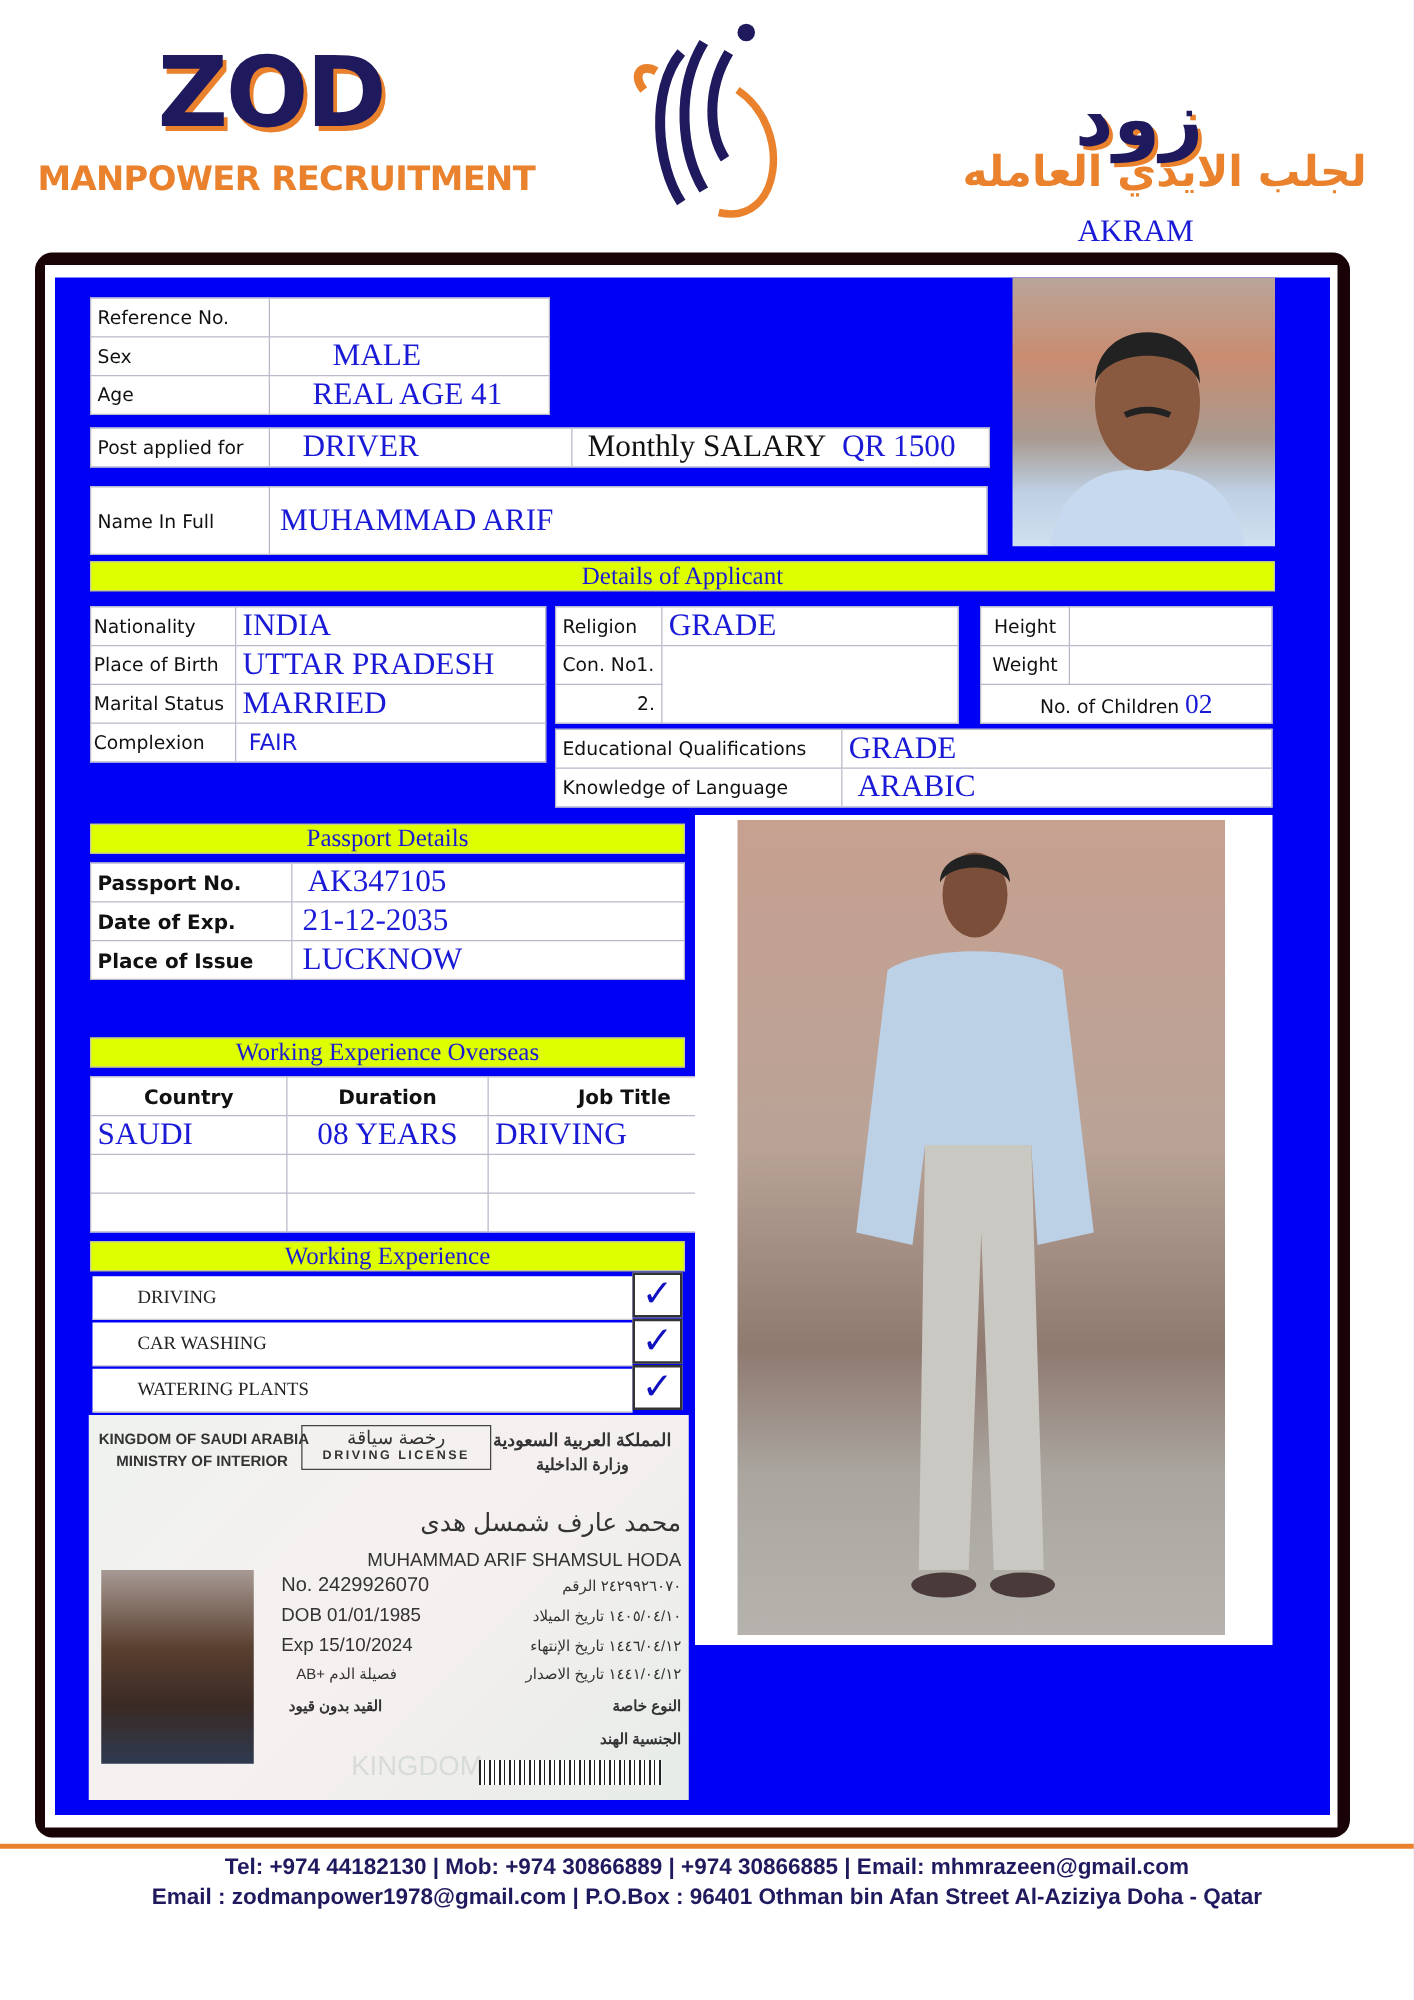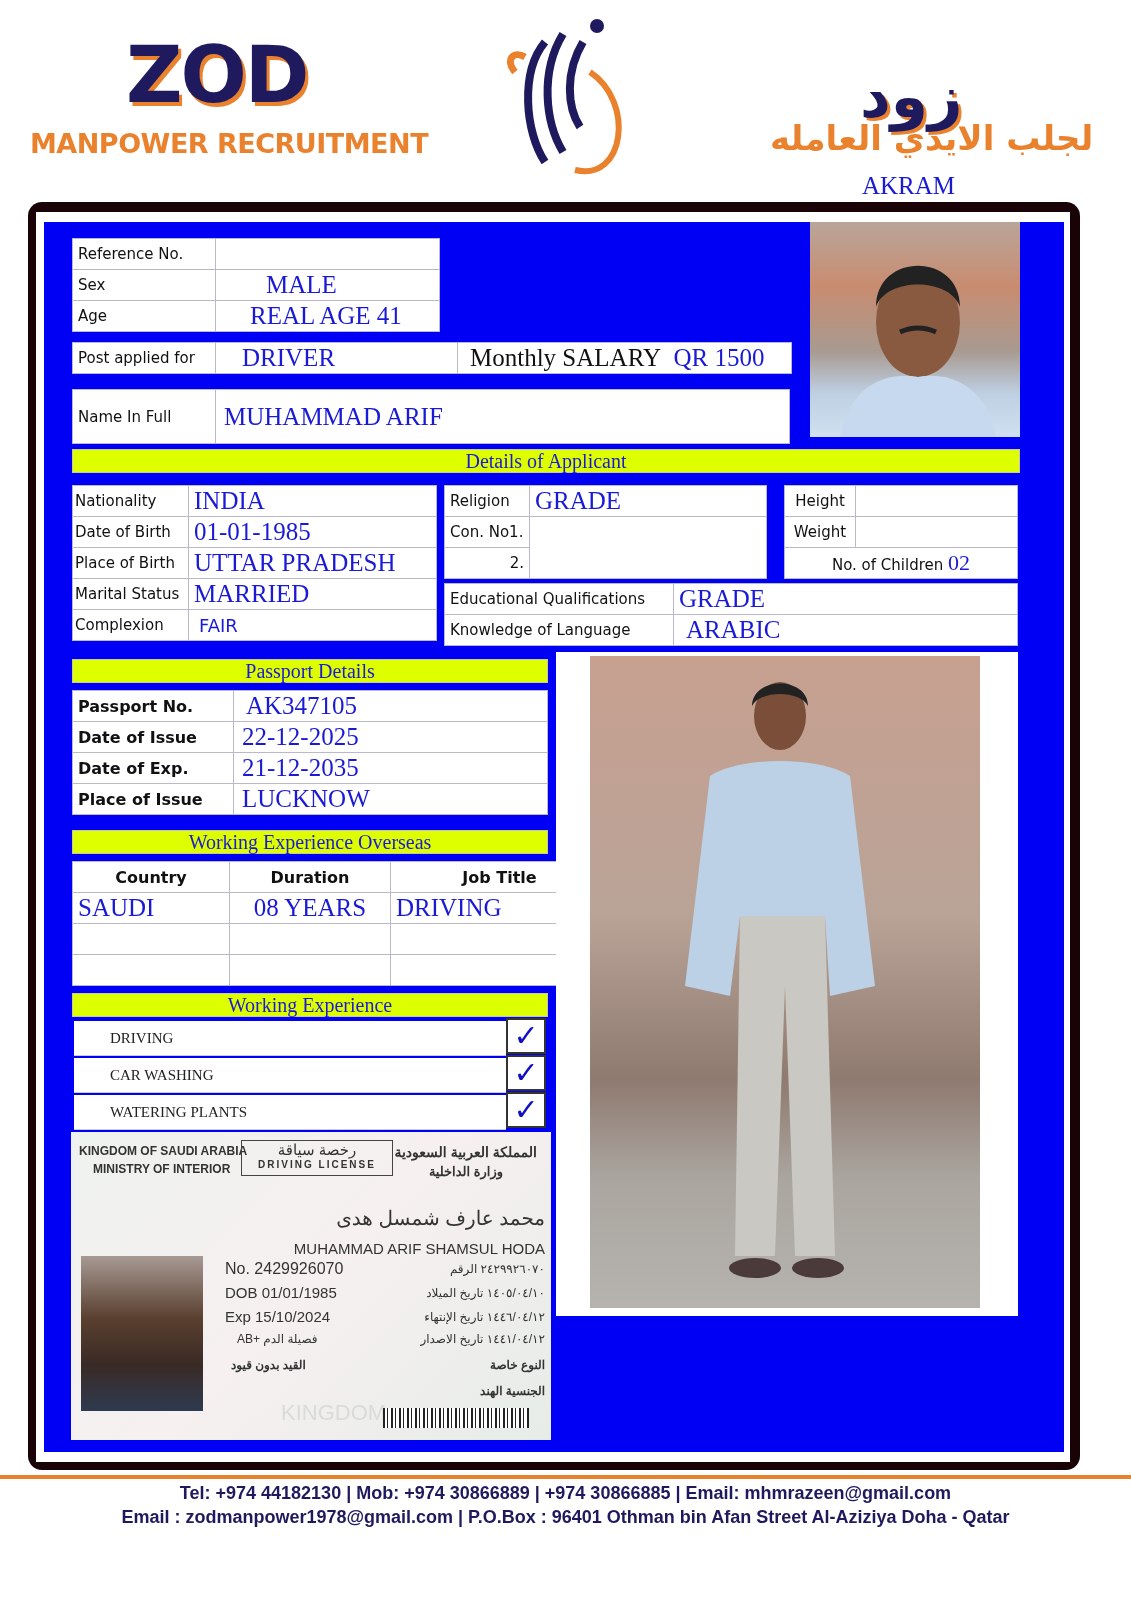--- a/index.html
+++ b/index.html
@@ -100,24 +100,20 @@
 
 <div class="bar" style="left:72px;top:449px;width:946px;">Details of Applicant</div>
 
 <table style="left:72px;top:485px;width:365px;">
   <tbody>
       <tr>
         <td class="lbl" style="width:108px;padding-left:2px;">Nationality</td>
         <td class="val">INDIA</td>
       </tr>
   <tr>
-        <td class="lbl" style="padding-left:2px;">Date of Birth</td>
-        <td class="val">01-01-1985</td>
-      </tr>
-  <tr>
         <td class="lbl" style="padding-left:2px;">Place of Birth</td>
         <td class="val">UTTAR PRADESH</td>
       </tr>
   <tr>
         <td class="lbl" style="padding-left:2px;">Marital Status</td>
         <td class="val">MARRIED</td>
       </tr>
   <tr>
         <td class="lbl" style="padding-left:2px;">Complexion</td>
         <td class="lbl" style="color:#1a1ad6;font-size:18px;padding-left:10px;">FAIR</td>
@@ -169,24 +165,20 @@
       </tr>
 </tbody>
   </table>
 
 <div class="bar" style="left:72px;top:659px;width:474px;">Passport Details</div>
 <table style="left:72px;top:690px;width:476px;">
   <tbody>
       <tr>
         <td class="lbl" style="width:150px;font-weight:bold;font-size:16px;">Passport No.</td>
         <td class="val" style="padding-left:12px;">AK347105</td>
-      </tr>
-  <tr>
-        <td class="lbl" style="font-weight:bold;font-size:16px;">Date of Issue</td>
-        <td class="val" style="padding-left:8px;">22-12-2025</td>
       </tr>
   <tr>
         <td class="lbl" style="font-weight:bold;font-size:16px;">Date of Exp.</td>
         <td class="val" style="padding-left:8px;">21-12-2035</td>
       </tr>
   <tr>
         <td class="lbl" style="font-weight:bold;font-size:16px;">Place of Issue</td>
         <td class="val" style="padding-left:8px;">LUCKNOW</td>
       </tr>
 </tbody>

